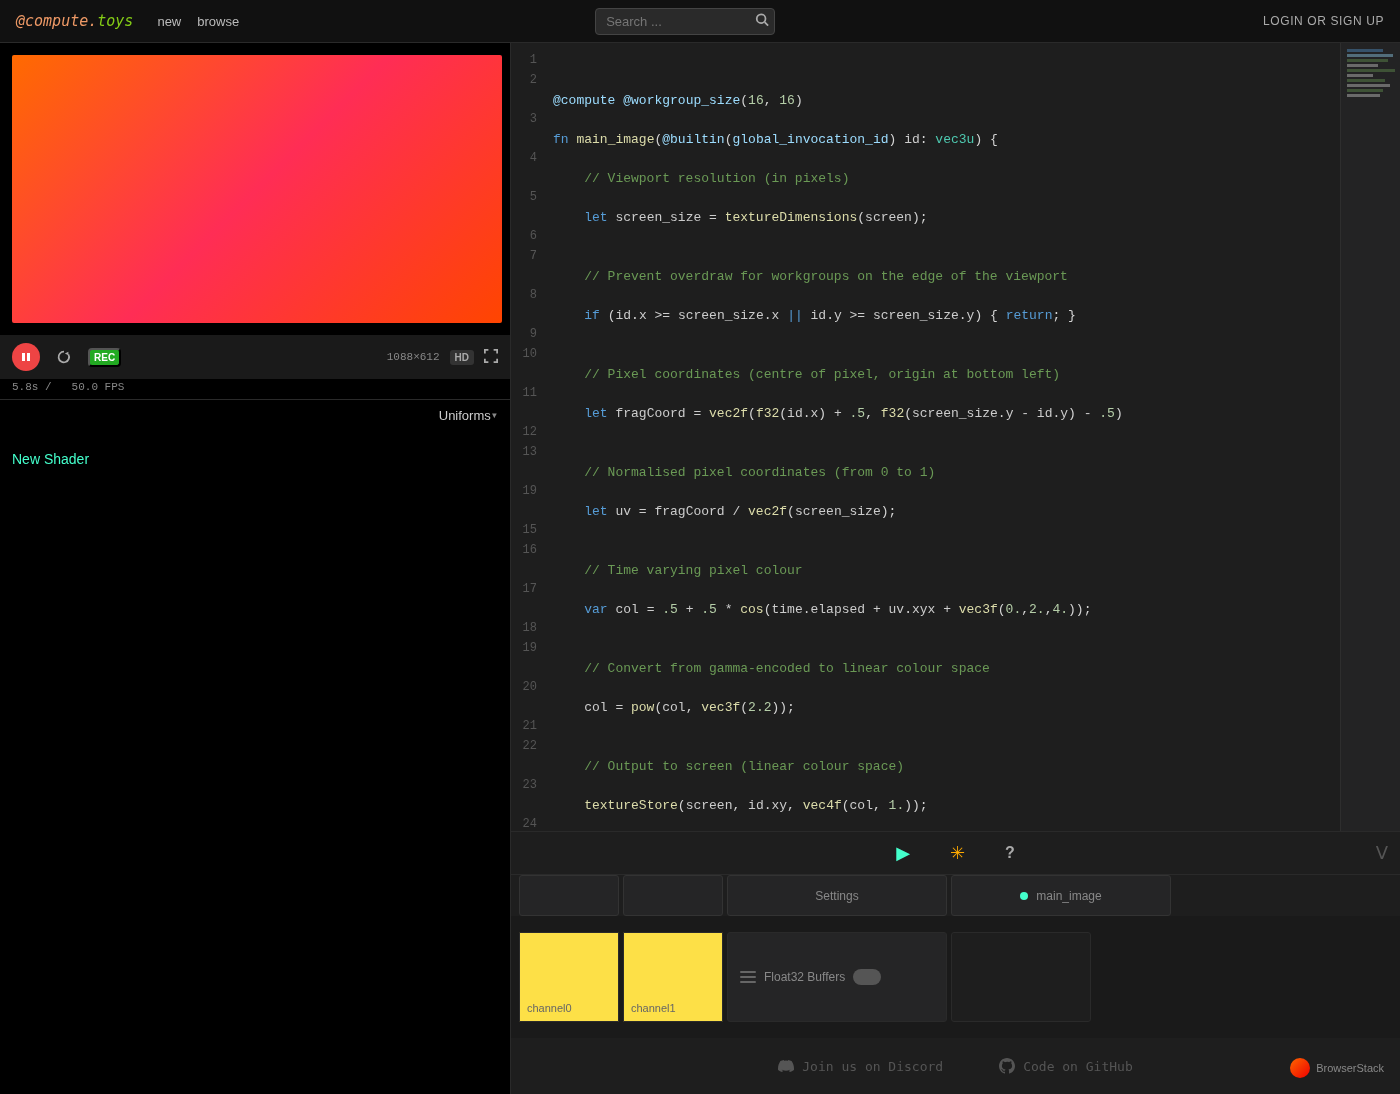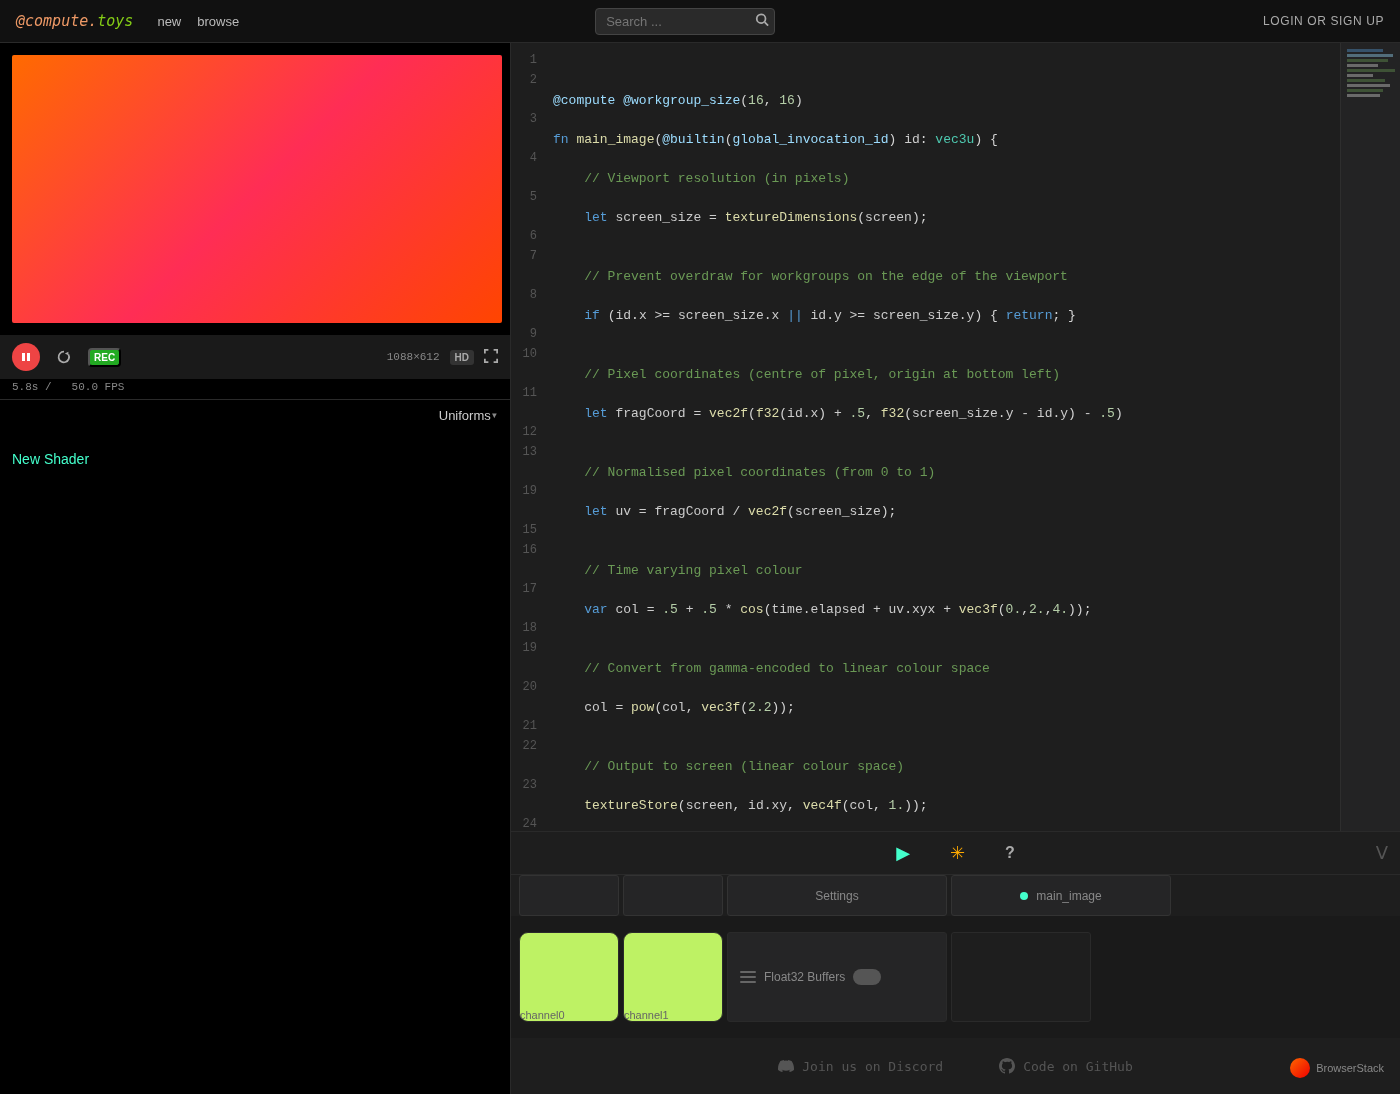--- a/index.html
+++ b/index.html
@@ -343,24 +343,24 @@
     .bottom-tab-bar {
       display: flex;
       align-items: stretch;
       height: 90px;
       gap: 4px;
     }
     .channel-tab {
       display: flex;
       align-items: flex-end;
       justify-content: flex-start;
-      background: #bef264;
+      background: #fde047;
       border: 1px solid #2a2a2a;
-      border-radius: 9px;
-      padding: 0;
+      border-radius: 1px;
+      padding: 7px;
       color: #666;
       font-size: 11px;
       font-family: sans-serif;
       cursor: pointer;
       min-width: 100px;
     }
     .float32-tab {
       display: flex;
       align-items: center;
       gap: 8px;

